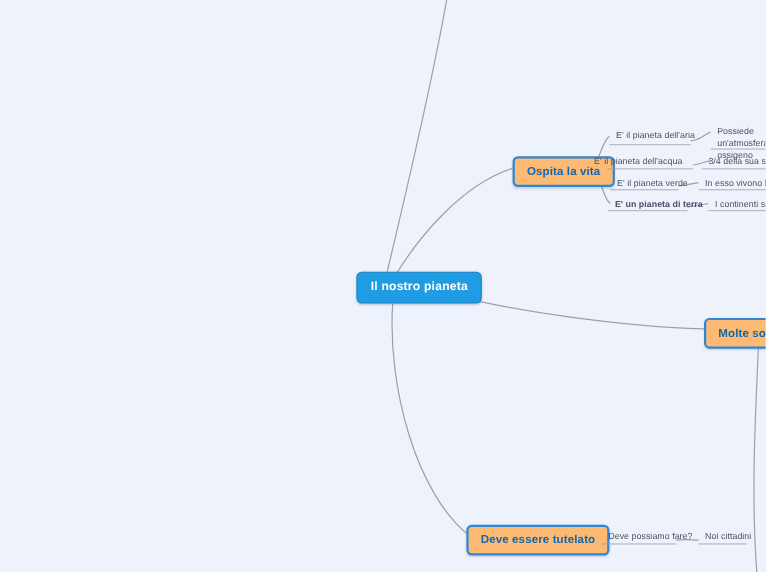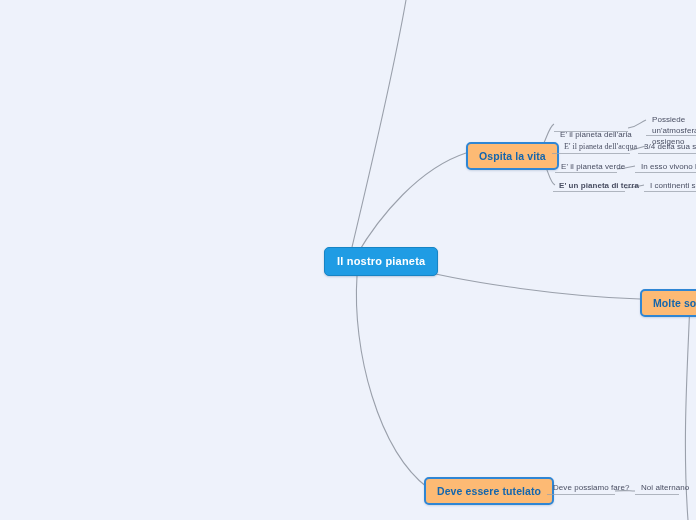--- a/index.html
+++ b/index.html
@@ -89,37 +89,37 @@
       <path d="M 617 169 C 627 168 629 167 635 166" fill="none" stroke="#9aa0ab" stroke-width="1.1"></path>
       <path d="M 625 188 C 636 187 638 186 644 185" fill="none" stroke="#9aa0ab" stroke-width="1.1"></path>
       <path d="M 526 488 C 537 487 540 492 547 491" fill="none" stroke="#9aa0ab" stroke-width="1.1"></path>
       <path d="M 615 491 C 626 490 629 491 635 491" fill="none" stroke="#9aa0ab" stroke-width="1.1"></path>
       <path d="M 690 300 C 688 360 682 440 688 520" fill="none" stroke="#9aa0ab" stroke-width="1.1"></path>
     </svg>
 
   <div id="nodes">
       <div class="node node-root" style="left: 296px; top: 247px; min-width: 105px; text-align: center; margin-left: 28px;">Il nostro pianeta</div>
       <div class="node node-branch" style="left: 466px; top: 142px; min-width: 70px; text-align: center;">Ospita la vita</div>
-      <div class="node node-leaf" style="left: 560px; top: 117px; margin-top: 12px;">E' il pianeta dell'aria</div>
+      <div class="node node-leaf" style="left: 560px; top: 117px;">E' il pianeta dell'aria</div>
       <div class="node" style="left: 554px; top: 131px; width: 74px; height: 1px; background: rgb(154, 160, 171); opacity: 0.75;"></div>
       <div class="node node-leaf two-line" style="left: 652px; top: 114px;">Possiede un'atmosfera di ossigeno</div>
       <div class="node" style="left: 646px; top: 135px; width: 52px; height: 1px; background: rgb(154, 160, 171); opacity: 0.75;"></div>
-      <div class="node node-leaf" style="left: 564px; top: 141px; font-family: Liberation Serif, serif;">E' il pianeta dell'acqua</div>
+      <div class="node node-leaf" style="left: 540px; top: 141px;">E' il pianeta dell'acqua</div>
       <div class="node" style="left: 552px; top: 153px; width: 78px; height: 1px; background: rgb(154, 160, 171); opacity: 0.75;"></div>
       <div class="node node-leaf" style="left: 644px; top: 141px;">3/4 della sua superficie</div>
       <div class="node" style="left: 638px; top: 153px; width: 60px; height: 1px; background: rgb(154, 160, 171); opacity: 0.75;"></div>
       <div class="node node-leaf" style="left: 561px; top: 161px;">E' il pianeta verde</div>
       <div class="node" style="left: 555px; top: 172px; width: 62px; height: 1px; background: rgb(154, 160, 171); opacity: 0.75;"></div>
       <div class="node node-leaf" style="left: 641px; top: 161px;">In esso vivono le piante</div>
       <div class="node" style="left: 635px; top: 172px; width: 63px; height: 1px; background: rgb(154, 160, 171); opacity: 0.75;"></div>
       <div class="node node-leaf" style="left: 559px; top: 180px; font-weight: bold;">E' un pianeta di terra</div>
       <div class="node" style="left: 553px; top: 191px; width: 72px; height: 1px; background: rgb(154, 160, 171); opacity: 0.75;"></div>
       <div class="node node-leaf" style="left: 650px; top: 180px;">I continenti si alternano</div>
       <div class="node" style="left: 644px; top: 191px; width: 54px; height: 1px; background: rgb(154, 160, 171); opacity: 0.75;"></div>
       <div class="node node-branch" style="left: 640px; top: 289px; min-width: 72px; text-align: center;">Molte sono le</div>
       <div class="node node-branch" style="left: 424px; top: 477px; min-width: 98px; text-align: left;">Deve essere tutelato</div>
       <div class="node node-leaf" style="left: 553px; top: 482px;">Deve possiamo fare?</div>
       <div class="node" style="left: 547px; top: 494px; width: 68px; height: 1px; background: rgb(154, 160, 171); opacity: 0.75;"></div>
-      <div class="node node-leaf" style="left: 641px; top: 482px;">Noi alternano</div>
+      <div class="node node-leaf" style="left: 641px; top: 482px;">Noi cittadini</div>
       <div class="node" style="left: 635px; top: 494px; width: 44px; height: 1px; background: rgb(154, 160, 171); opacity: 0.75;"></div>
     </div>
 
 </div>
 
 </body></html>

